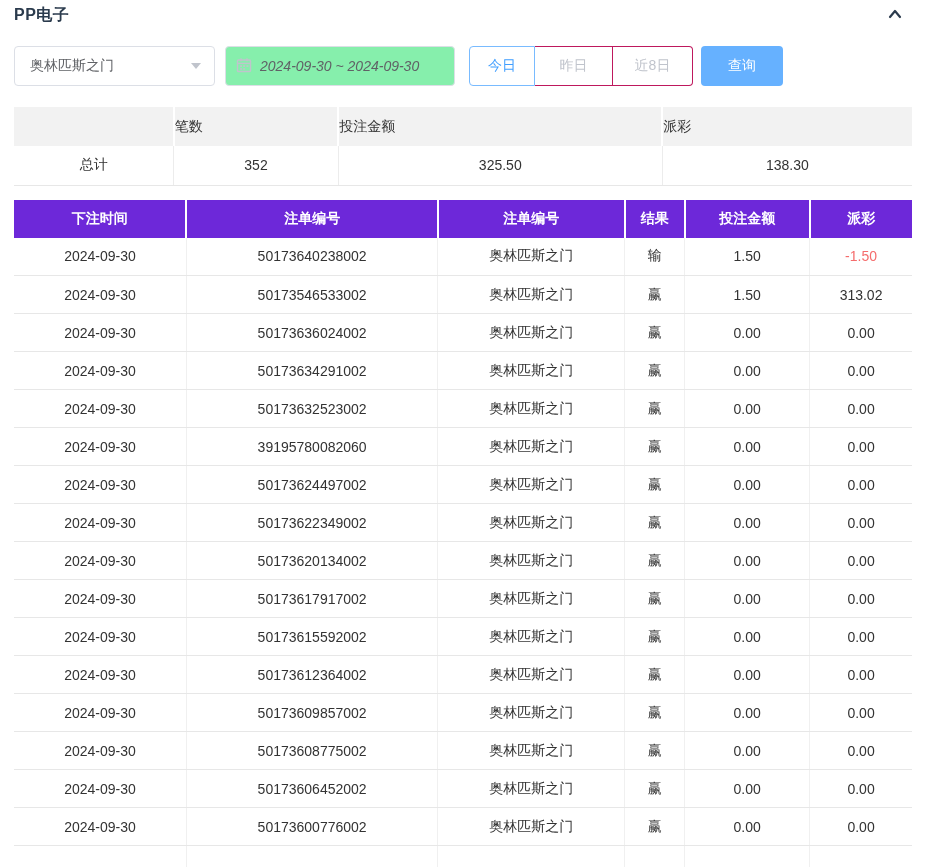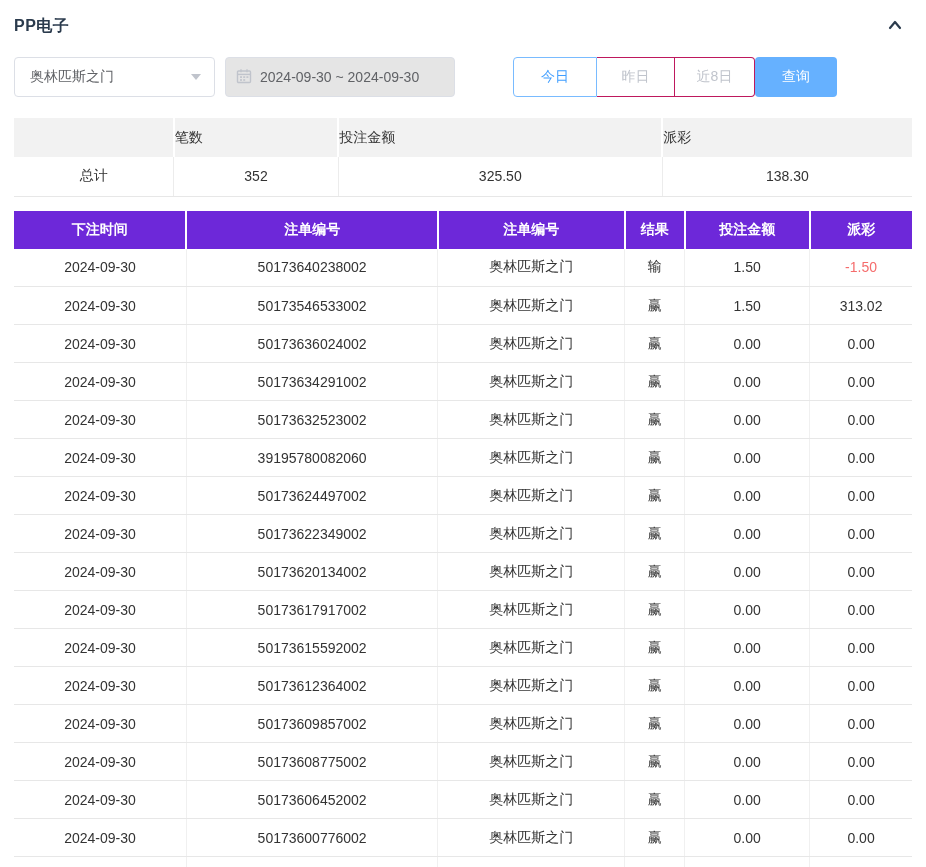--- a/index.html
+++ b/index.html
@@ -1,44 +1,44 @@
 <!DOCTYPE html>
 <html><head>
 <meta charset="utf-8">
 <style>
   * { margin: 0; padding: 0; box-sizing: border-box; }
   html, body { width: 926px; height: 867px; overflow: hidden; background: #fff; }
   body { font-family: "Liberation Sans", "DejaVu Sans", sans-serif; }
   .page { padding: 0 14px; }
 
   
-  .panel-header { display: flex; justify-content: space-between; align-items: center; padding-top: 16px; }
+  .panel-header { display: flex; justify-content: space-between; align-items: center; padding-top: 5px; }
   .panel-title { font-size: 16px; font-weight: bold; color: #2b3b4d; letter-spacing: .5px; }
   .collapse-btn { cursor: pointer; padding-right: 8px; display: flex; align-items: center; }
 
   
   .controls { display: flex; align-items: center; margin-top: 20px; height: 40px; }
   .select-box { width: 201px; height: 40px; border: 1px solid #dcdfe6; border-radius: 4px;
     display: flex; align-items: center; justify-content: space-between; padding: 0 13px 0 15px;
     color: #606266; font-size: 14px; margin-right: 10px; cursor: pointer; background: #fff; }
   .caret-down { width: 0; height: 0; border-left: 5px solid transparent; border-right: 5px solid transparent;
     border-top: 6px solid #c0c4cc; }
   .date-box { width: 230px; height: 40px; border: 1px solid #dcdfe6; border-radius: 4px;
     display: flex; align-items: center; padding: 0 10px; color: #606266; font-size: 14px;
-    margin-right: 26px; cursor: pointer; background: #e5e5e5; }
+    margin-right: 14px; cursor: pointer; background: #86efac; font-style: italic; }
   .date-box svg { margin-right: 8px; flex: none; }
   .btn-group { display: flex; }
   .group-btn { height: 40px; background: #fff; border: 1px solid #be185d; font-size: 14px;
     color: #c0c4cc; display: flex; align-items: center; justify-content: center; cursor: pointer; }
-  .group-btn:nth-child(1) { width: 84px; border-radius: 4px 0 0 4px; margin-left: 32px; }
+  .group-btn:nth-child(1) { width: 66px; border-radius: 4px 0 0 4px; }
   .group-btn:nth-child(2) { width: 78px; border-left: none; }
   .group-btn:nth-child(3) { width: 80px; border-left: none; border-radius: 0 4px 4px 0; }
   .group-btn.active { border: 1px solid #79bbff; color: #409eff; position: relative; z-index: 1; }
   .group-btn.active + .group-btn { border-left: none; }
-  .query-btn { width: 82px; height: 40px; background: #66b1ff; color: #fff;
+  .query-btn { width: 82px; height: 40px; margin-left: 8px; background: #66b1ff; color: #fff;
     border: none; border-radius: 4px; font-size: 14px; cursor: pointer; }
 
   
   .summary-table { width: 100%; border-collapse: collapse; table-layout: fixed; margin-top: 21px; font-size: 14px; }
   .summary-table th { background: #f2f2f2; height: 39px; font-weight: normal; color: #333;
     border-right: 2px solid #fff; text-align: left; }
   .summary-table th:last-child { border-right: none; }
   .summary-table td { height: 39px; text-align: center; color: #333;
     border-bottom: 1px solid #e7e7e7; border-right: 1px solid #ececec; background: #fff; }
   .summary-table td:last-child { border-right: none; }

